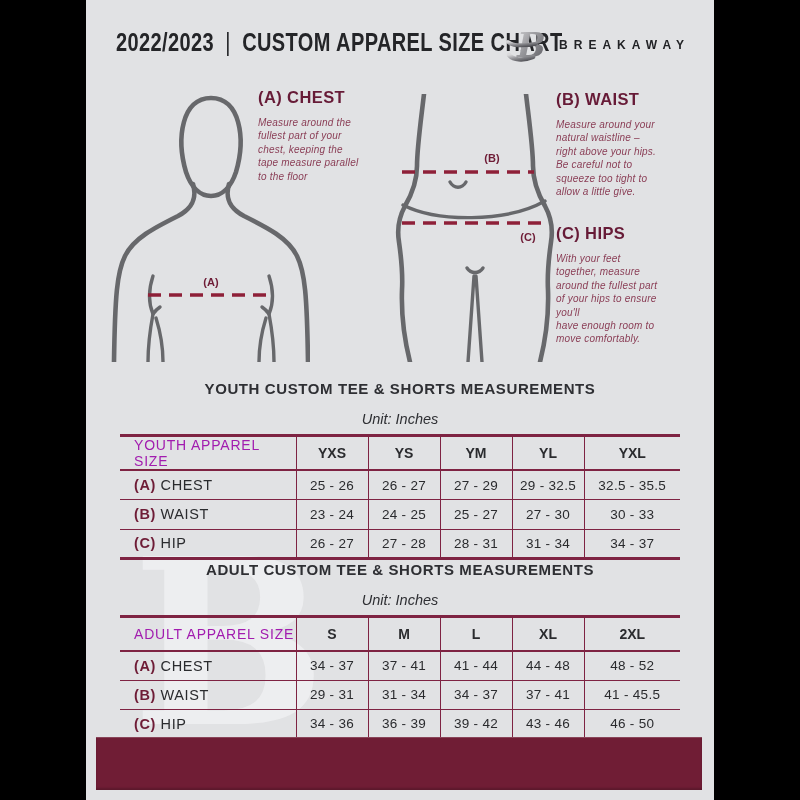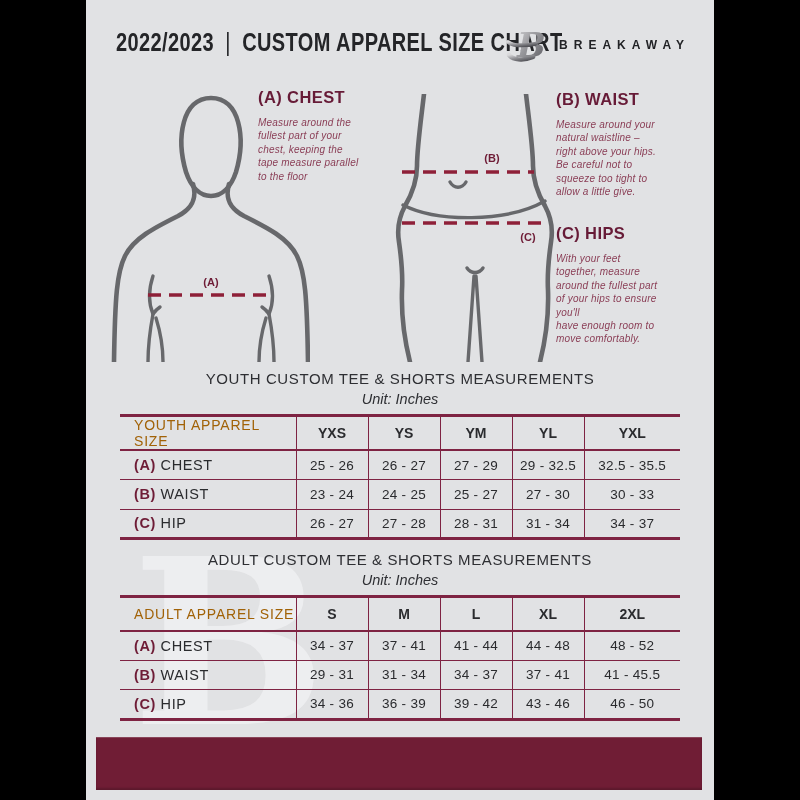--- a/index.html
+++ b/index.html
@@ -34,26 +34,26 @@
 
   .figline{stroke:#67686B;stroke-width:4.6;fill:none;stroke-linecap:round;stroke-linejoin:round;}
   .figline.thin{stroke-width:3.4;}
   .dash{stroke:#8E2038;stroke-width:3.4;fill:none;stroke-dasharray:13 8;}
   .marker{font-family:"Liberation Sans",sans-serif;font-size:11px;font-weight:700;fill:#6E1C36;}
 
   
   .size-section{position:absolute;left:0;width:100%;z-index:1;}
   .sec-youth{top:366px;}
   .sec-adult{top:547px;}
-  .sec-title{text-align:center;font-size:15px;font-weight:400;color:#2E2F33;letter-spacing:0.6px;margin:4px;}
+  .sec-title{text-align:center;font-size:15px;font-weight:700;color:#2E2F33;letter-spacing:0.6px;margin:14px;}
   .sec-unit{text-align:center;font-size:14.5px;font-style:italic;color:#2E2F33;margin:2px 0 7px 0;}
   table.size{border-collapse:collapse;table-layout:fixed;width:560px;margin-left:34px;border-top:3px solid #7E2342;border-bottom:3px solid #7E2342;background:transparent;}
   table.size th,table.size td{padding:0;text-align:center;vertical-align:middle;}
   table.size thead th{height:34px;font-size:14px;font-weight:700;color:#2A2B2E;border-bottom:2px solid #7E2342;text-align:center;}
-  table.size thead th.size-col-header{font-weight:400;font-size:14px;letter-spacing:0.8px;color:#a16207;text-align:left;padding-left:14px;}
+  table.size thead th.size-col-header{font-weight:400;font-size:14px;letter-spacing:0.8px;color:#a21caf;text-align:left;padding-left:14px;}
   table.size tbody td{height:29.5px;font-size:13.5px;color:#2A2B2E;letter-spacing:0.3px;}
   table.size tbody td.row-label{text-align:left;padding-left:14px;font-size:14.5px;letter-spacing:0.6px;}
   table.size tbody tr + tr td{border-top:1.6px solid #7E2342;}
   table.size th + th,table.size td + td{border-left:1.6px solid #7E2342;}
   .row-prefix{color:#6E1C36;font-weight:700;}
   .row-name{color:#2A2B2E;}
 
   
   .watermark{position:absolute;left:46px;top:528px;z-index:0;font-family:"DejaVu Serif",serif;font-weight:700;font-size:230px;line-height:1;color:rgba(248,248,250,0.55);pointer-events:none;}
   .footer-bar{position:absolute;left:10px;top:737px;width:606px;height:53px;background:#701D35;z-index:2;box-shadow:inset 0 1px 0 rgba(255,255,255,0.18), inset 0 -2px 2px rgba(0,0,0,0.18);}

